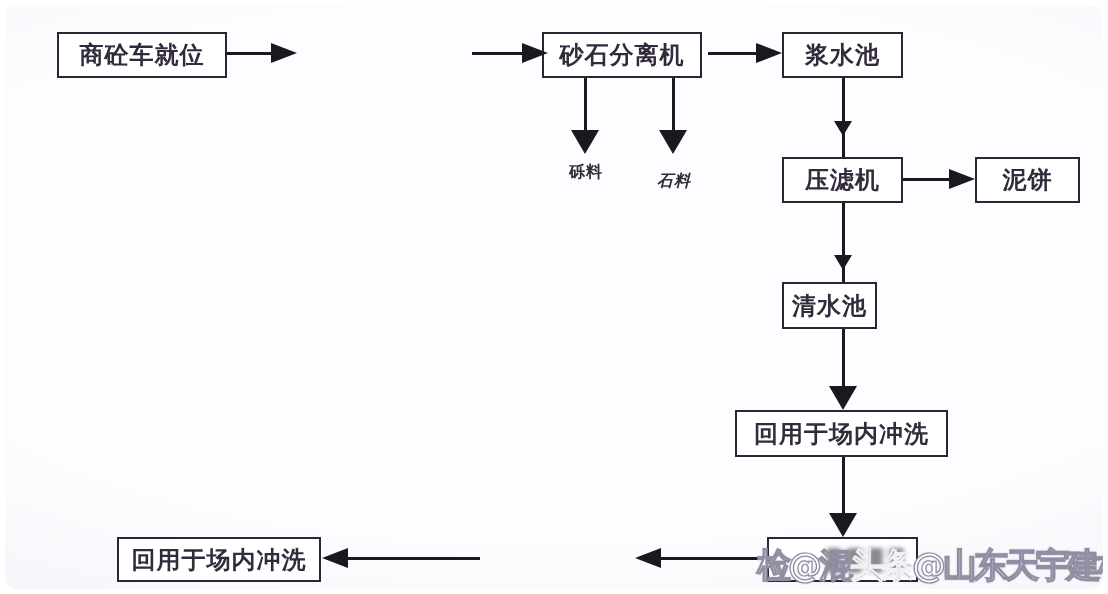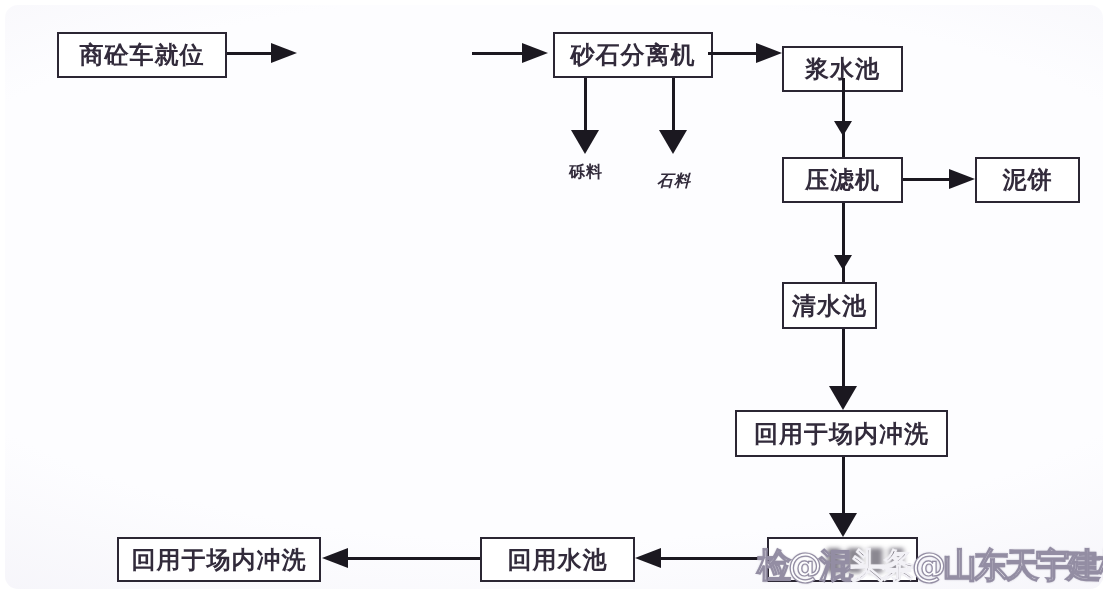--- a/index.html
+++ b/index.html
@@ -52,22 +52,22 @@
     text-shadow:0 0 2px rgba(255,255,255,.9);
   }
 </style>
 </head>
 <body>
 
 <div class="stage">
   <div class="panel">
 
     <div class="node" style="left:52px;top:27px;width:170px;height:46px;">商砼车就位</div>
-    <div class="node" style="left:548px;top:27px;width:160px;height:46px;">砂石分离机</div>
-    <div class="node" style="left:777px;top:41px;width:121px;height:46px;">浆水池</div>
+    <div class="node" style="left:537px;top:27px;width:160px;height:46px;">砂石分离机</div>
+    <div class="node" style="left:777px;top:27px;width:121px;height:46px;">浆水池</div>
 
     <div class="hline" style="left:222px;top:47px;width:46px;"></div>
     <div class="head head-right" style="left:266px;top:38px;"></div>
     <div class="hline" style="left:467px;top:47px;width:52px;"></div>
     <div class="head head-right" style="left:517px;top:38px;"></div>
     <div class="hline" style="left:703px;top:47px;width:50px;"></div>
     <div class="head head-right" style="left:751px;top:38px;"></div>
 
     <div class="vline" style="left:579px;top:73px;height:53px;"></div>
     <div class="head head-down" style="left:566px;top:125px;"></div>
@@ -94,21 +94,20 @@
 
     <div class="vline" style="left:837px;top:452px;height:57px;"></div>
     <div class="head head-down" style="left:824px;top:508px;"></div>
 
     <div class="node" style="left:762px;top:532px;width:151px;height:45px;">
       <span class="smudge"></span>
       <span></span>
     </div>
     <div class="hline" style="left:656px;top:552px;width:106px;"></div>
     <div class="head head-left" style="left:630px;top:543px;"></div>
-    <div class="node" style="left:475px;top:532px;width:155px;height:45px;">回用水池</div>
     <div class="hline" style="left:343px;top:552px;width:132px;"></div>
     <div class="head head-left" style="left:317px;top:543px;"></div>
     <div class="node" style="left:112px;top:532px;width:204px;height:45px;">回用于场内冲洗</div>
 
     <div class="watermark">
       <span class="wm-light">检@混</span><span class="wm-dark">头条</span><span class="wm-light">@山东天宇建机</span>
     </div>
 
   </div>
 </div>

